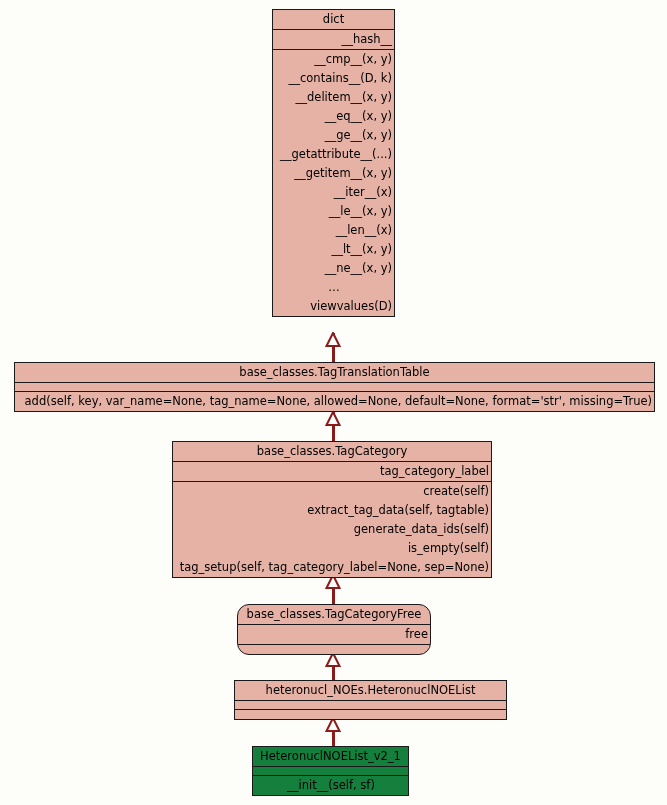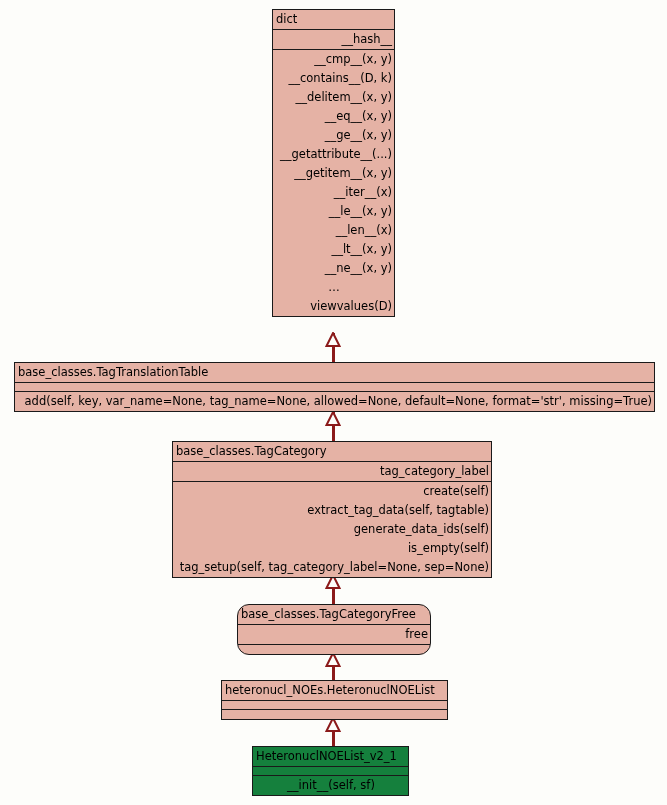--- a/index.html
+++ b/index.html
@@ -25,21 +25,21 @@
     position: absolute;
     box-sizing: border-box;
     border: 1.6px solid #1a1a1a;
     background: #e5b2a5;
     z-index: 3;
   }
   .uml-class.light {
     background: #15803d;
   }
   .title-row {
-    text-align: left;
+    text-align: center;
     font-size: 11.5px;
     color: #000;
     line-height: 16px;
     padding: 1px 3px 2px 3px;
     white-space: nowrap;
     overflow: hidden;
   }
   .attr-row, .meth-row {
     font-size: 11.5px;
     color: #000;
@@ -154,21 +154,21 @@
       <div class="attr-row">free</div>
     </div>
     <div class="comp-block empty-comp"></div>
   </div>
 
   <div class="edge-line" style="left:332px; top:653px; height:30px;"></div>
   <svg class="arrowhead" viewBox="0 0 16 16" style="left:325px; top:652px;">
     <polygon points="8,1 14.5,14 1.5,14" fill="#fdfdfa" stroke="#8b1a1a" stroke-width="2"></polygon>
   </svg>
 
-  <div class="uml-class" style="left:221px; top:680px; width:227px;">
+  <div class="uml-class" style="left:234px; top:680px; width:273px;">
     <div class="comp-block">
       <div class="title-row">heteronucl_NOEs.HeteronuclNOEList</div>
     </div>
     <div class="comp-block empty-comp"></div>
     <div class="comp-block empty-comp"></div>
   </div>
 
   <div class="edge-line" style="left:332px; top:718px; height:30px;"></div>
   <svg class="arrowhead" viewBox="0 0 16 16" style="left:325px; top:717px;">
     <polygon points="8,1 14.5,14 1.5,14" fill="#fdfdfa" stroke="#8b1a1a" stroke-width="2"></polygon>

